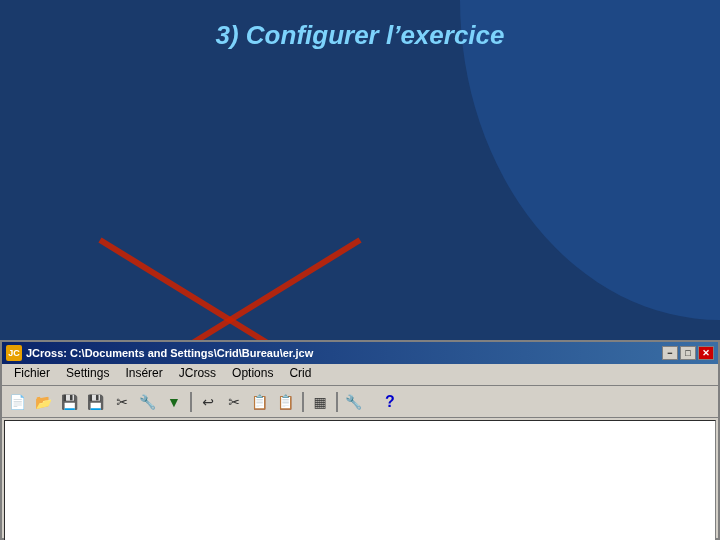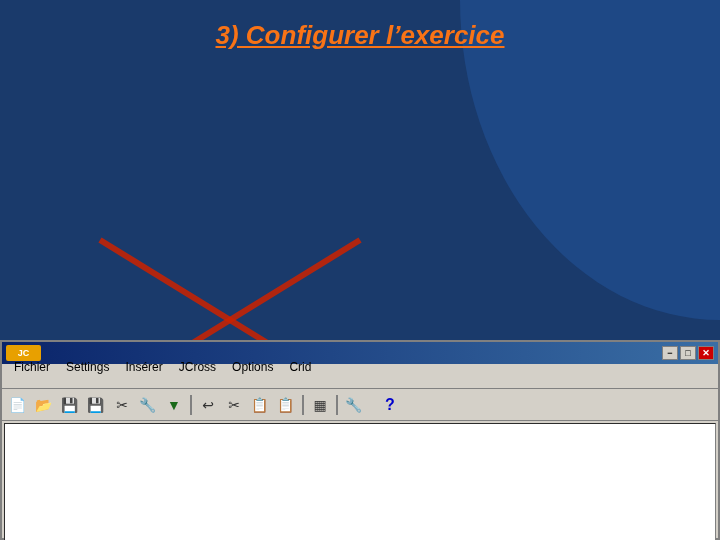--- a/index.html
+++ b/index.html
@@ -48,27 +48,26 @@
       z-index: 5;
     }
 
     .content-area {
       position: relative;
       z-index: 10;
       padding: 20px 40px 10px 40px;
     }
 
     .page-title {
-      color: #f97316;
+      color: #7dd3fc;
       font-size: 26px;
       font-weight: bold;
       text-align: center;
       margin-bottom: 28px;
       font-style: italic;
-      text-decoration: underline;
     }
 
     .body-text {
       color: white;
       font-size: 14px;
       line-height: 1.6;
       margin-bottom: 14px;
       font-weight: bold;
     }
 
@@ -97,21 +96,21 @@
       padding: 0 4px;
     }
 
     .title-bar-left {
       display: flex;
       align-items: center;
       gap: 4px;
     }
 
     .title-bar-icon {
-      width: 35px;
+      width: 16px;
       height: 16px;
       background: #e8a000;
       border-radius: 2px;
       display: flex;
       align-items: center;
       justify-content: center;
       font-size: 9px;
       font-weight: bold;
       color: white;
     }
@@ -144,22 +143,22 @@
     .title-btn.close-btn {
       background: #cc0000;
       color: white;
     }
 
     
     .menu-bar {
       background: #d4d0c8;
       height: 22px;
       display: flex;
-      align-items: flex-end;
-      padding: 12px 4px;
+      align-items: flex-start;
+      padding: 0 4px;
       gap: 0;
       font-size: 12px;
       border-bottom: 1px solid #808080;
     }
 
     .menu-item {
       padding: 2px 8px;
       cursor: pointer;
       color: black;
       font-size: 12px;
@@ -225,20 +224,21 @@
 
 </div>
 
 <div class="app-window">
 
   <div class="title-bar">
     <div class="title-bar-left">
       <div class="title-bar-icon">
         <span>JC</span>
       </div>
+      <span class="title-bar-text">JCross: C:\Documents and Settings\Crid\Bureau\er.jcw</span>
     </div>
     <div class="title-bar-buttons">
       <div class="title-btn">−</div>
       <div class="title-btn">□</div>
       <div class="title-btn close-btn">✕</div>
     </div>
   </div>
 
   <div class="menu-bar">
     <span class="menu-item">Fichier</span>

